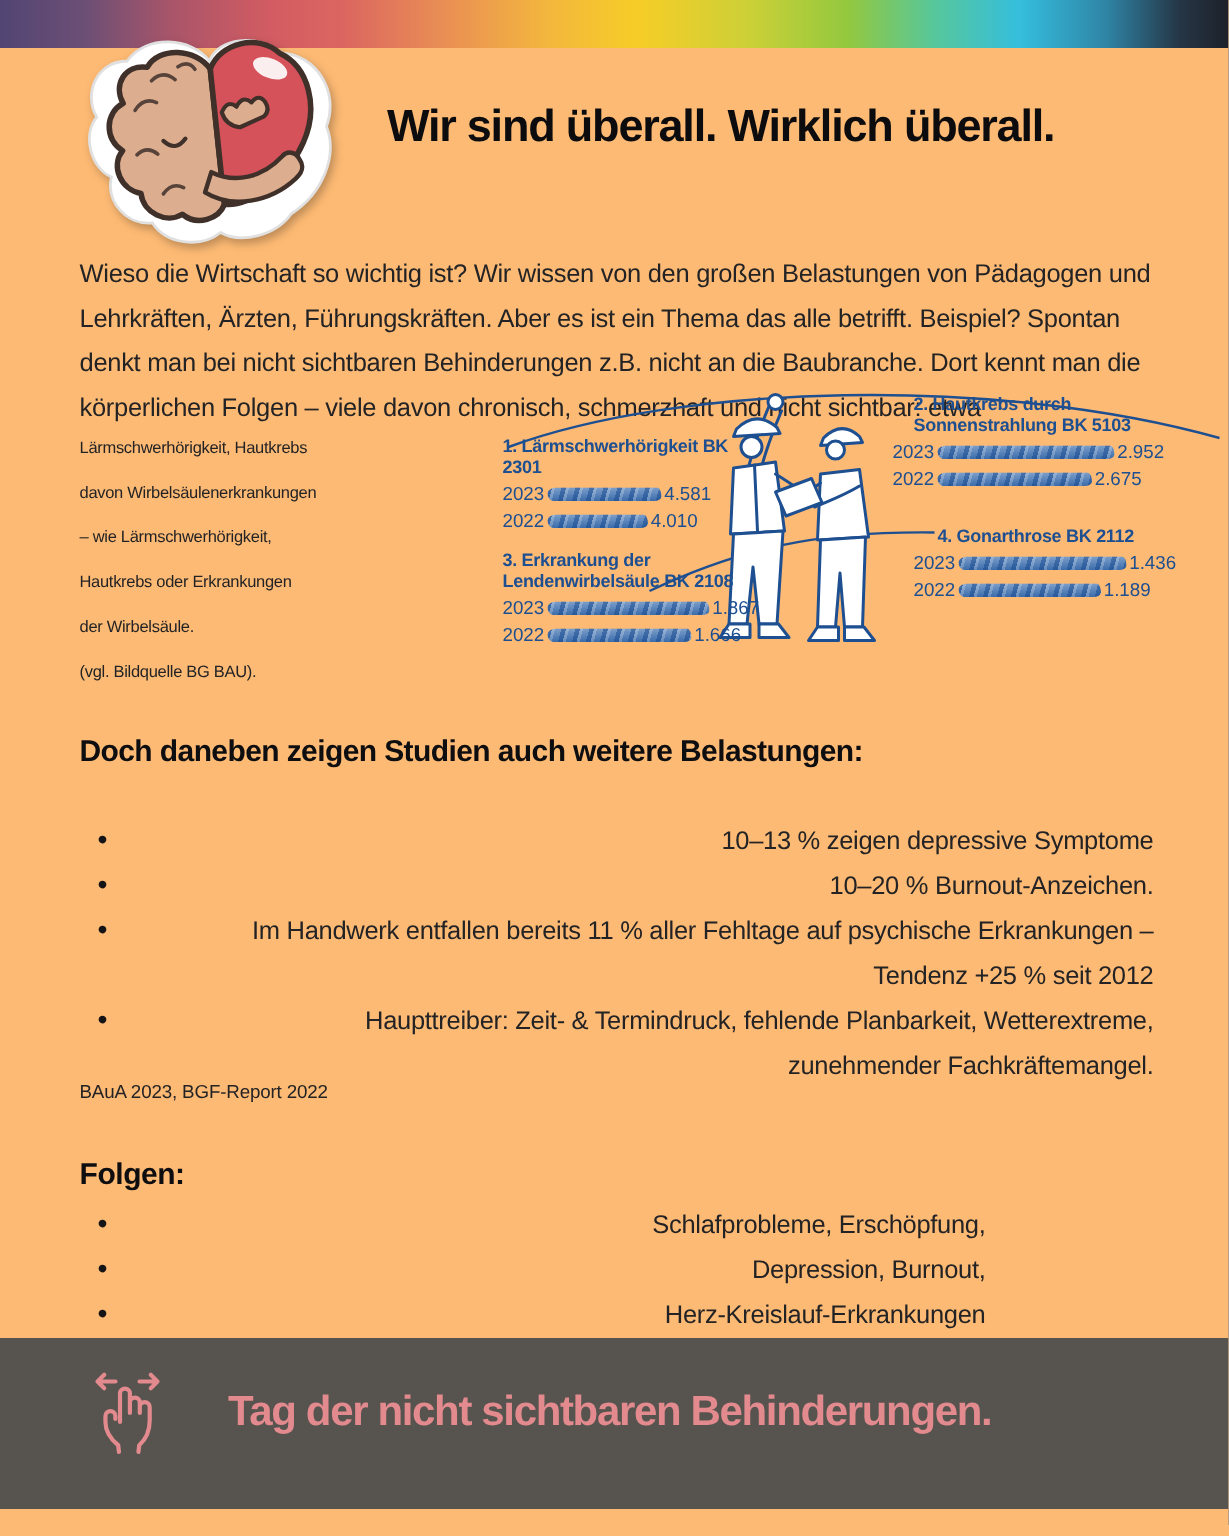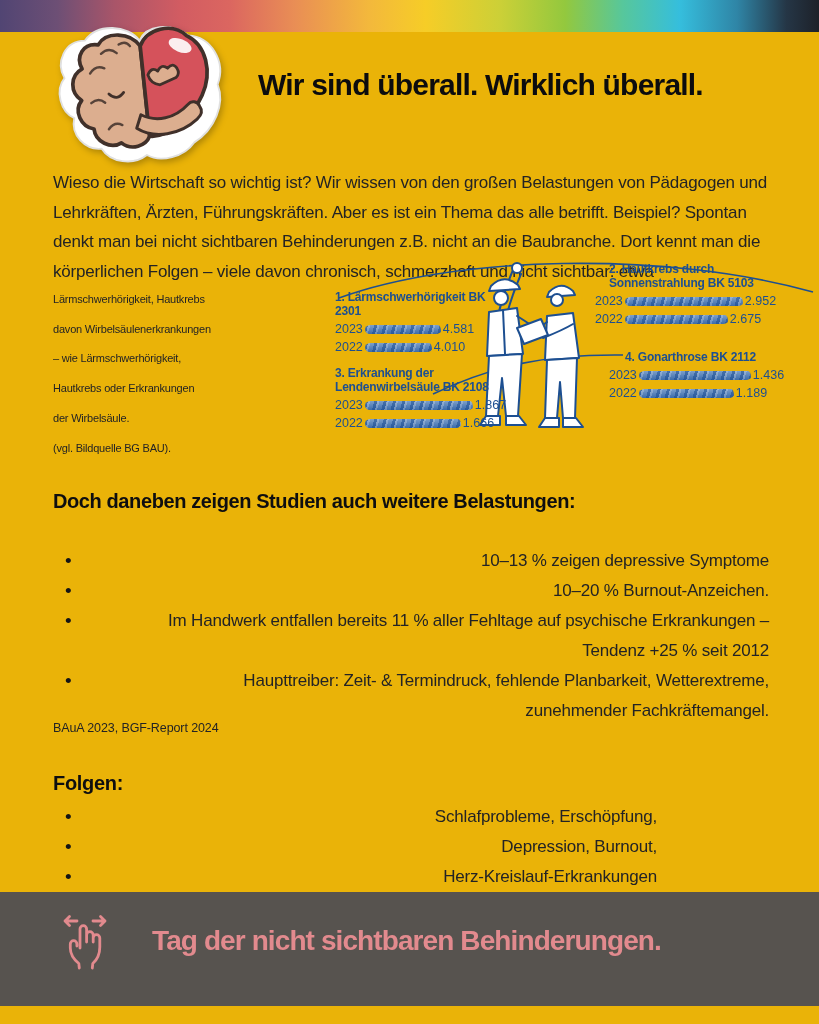--- a/index.html
+++ b/index.html
@@ -1,16 +1,16 @@
 <!DOCTYPE html>
 <html><head>
 <meta charset="utf-8">
 <style>
   html,body{margin:0;padding:0;background:#888;}
-  .page{position:relative;width:819px;height:1024px;background:#eab308;margin:0 auto;
+  .page{position:relative;width:819px;height:1024px;background:#fdba74;margin:0 auto;
         font-family:"Liberation Sans",sans-serif;color:#1e1e20;overflow:hidden;}
 
   
   .topbar{position:absolute;left:0;top:0;width:819px;height:32px;
     background:linear-gradient(90deg,#514573 0%,#6d4f75 7%,#a95569 14%,#d25c62 22%,
       #db6660 28%,#e98e55 36%,#f3b83c 45%,#f6cd27 52%,#ccd037 61%,#93c83e 69%,
       #57c79b 76%,#35bedd 83%,#2f85a6 90%,#253646 96%,#1d2129 100%);}
 
   .logo{position:absolute;left:52px;top:18px;width:186px;height:148px;
         filter:drop-shadow(2px 3px 3px rgba(0,0,0,.25));}
@@ -213,21 +213,21 @@
     <li>
       <div>Im Handwerk entfallen bereits 11 % aller Fehltage auf psychische Erkrankungen –</div>
       <div>Tendenz +25 % seit 2012</div>
     </li>
     <li>
       <div>Haupttreiber: Zeit- &amp; Termindruck, fehlende Planbarkeit, Wetterextreme,</div>
       <div>zunehmender Fachkräftemangel.</div>
     </li>
   </ul>
 
-  <div class="src">BAuA 2023, BGF-Report 2024</div>
+  <div class="src">BAuA 2023, BGF-Report 2022</div>
 
   <div class="h3">Folgen:</div>
 
   <ul class="blist ul2">
     <li>
       <div>Schlafprobleme, Erschöpfung,</div>
     </li>
     <li>
       <div>Depression, Burnout,</div>
     </li>

